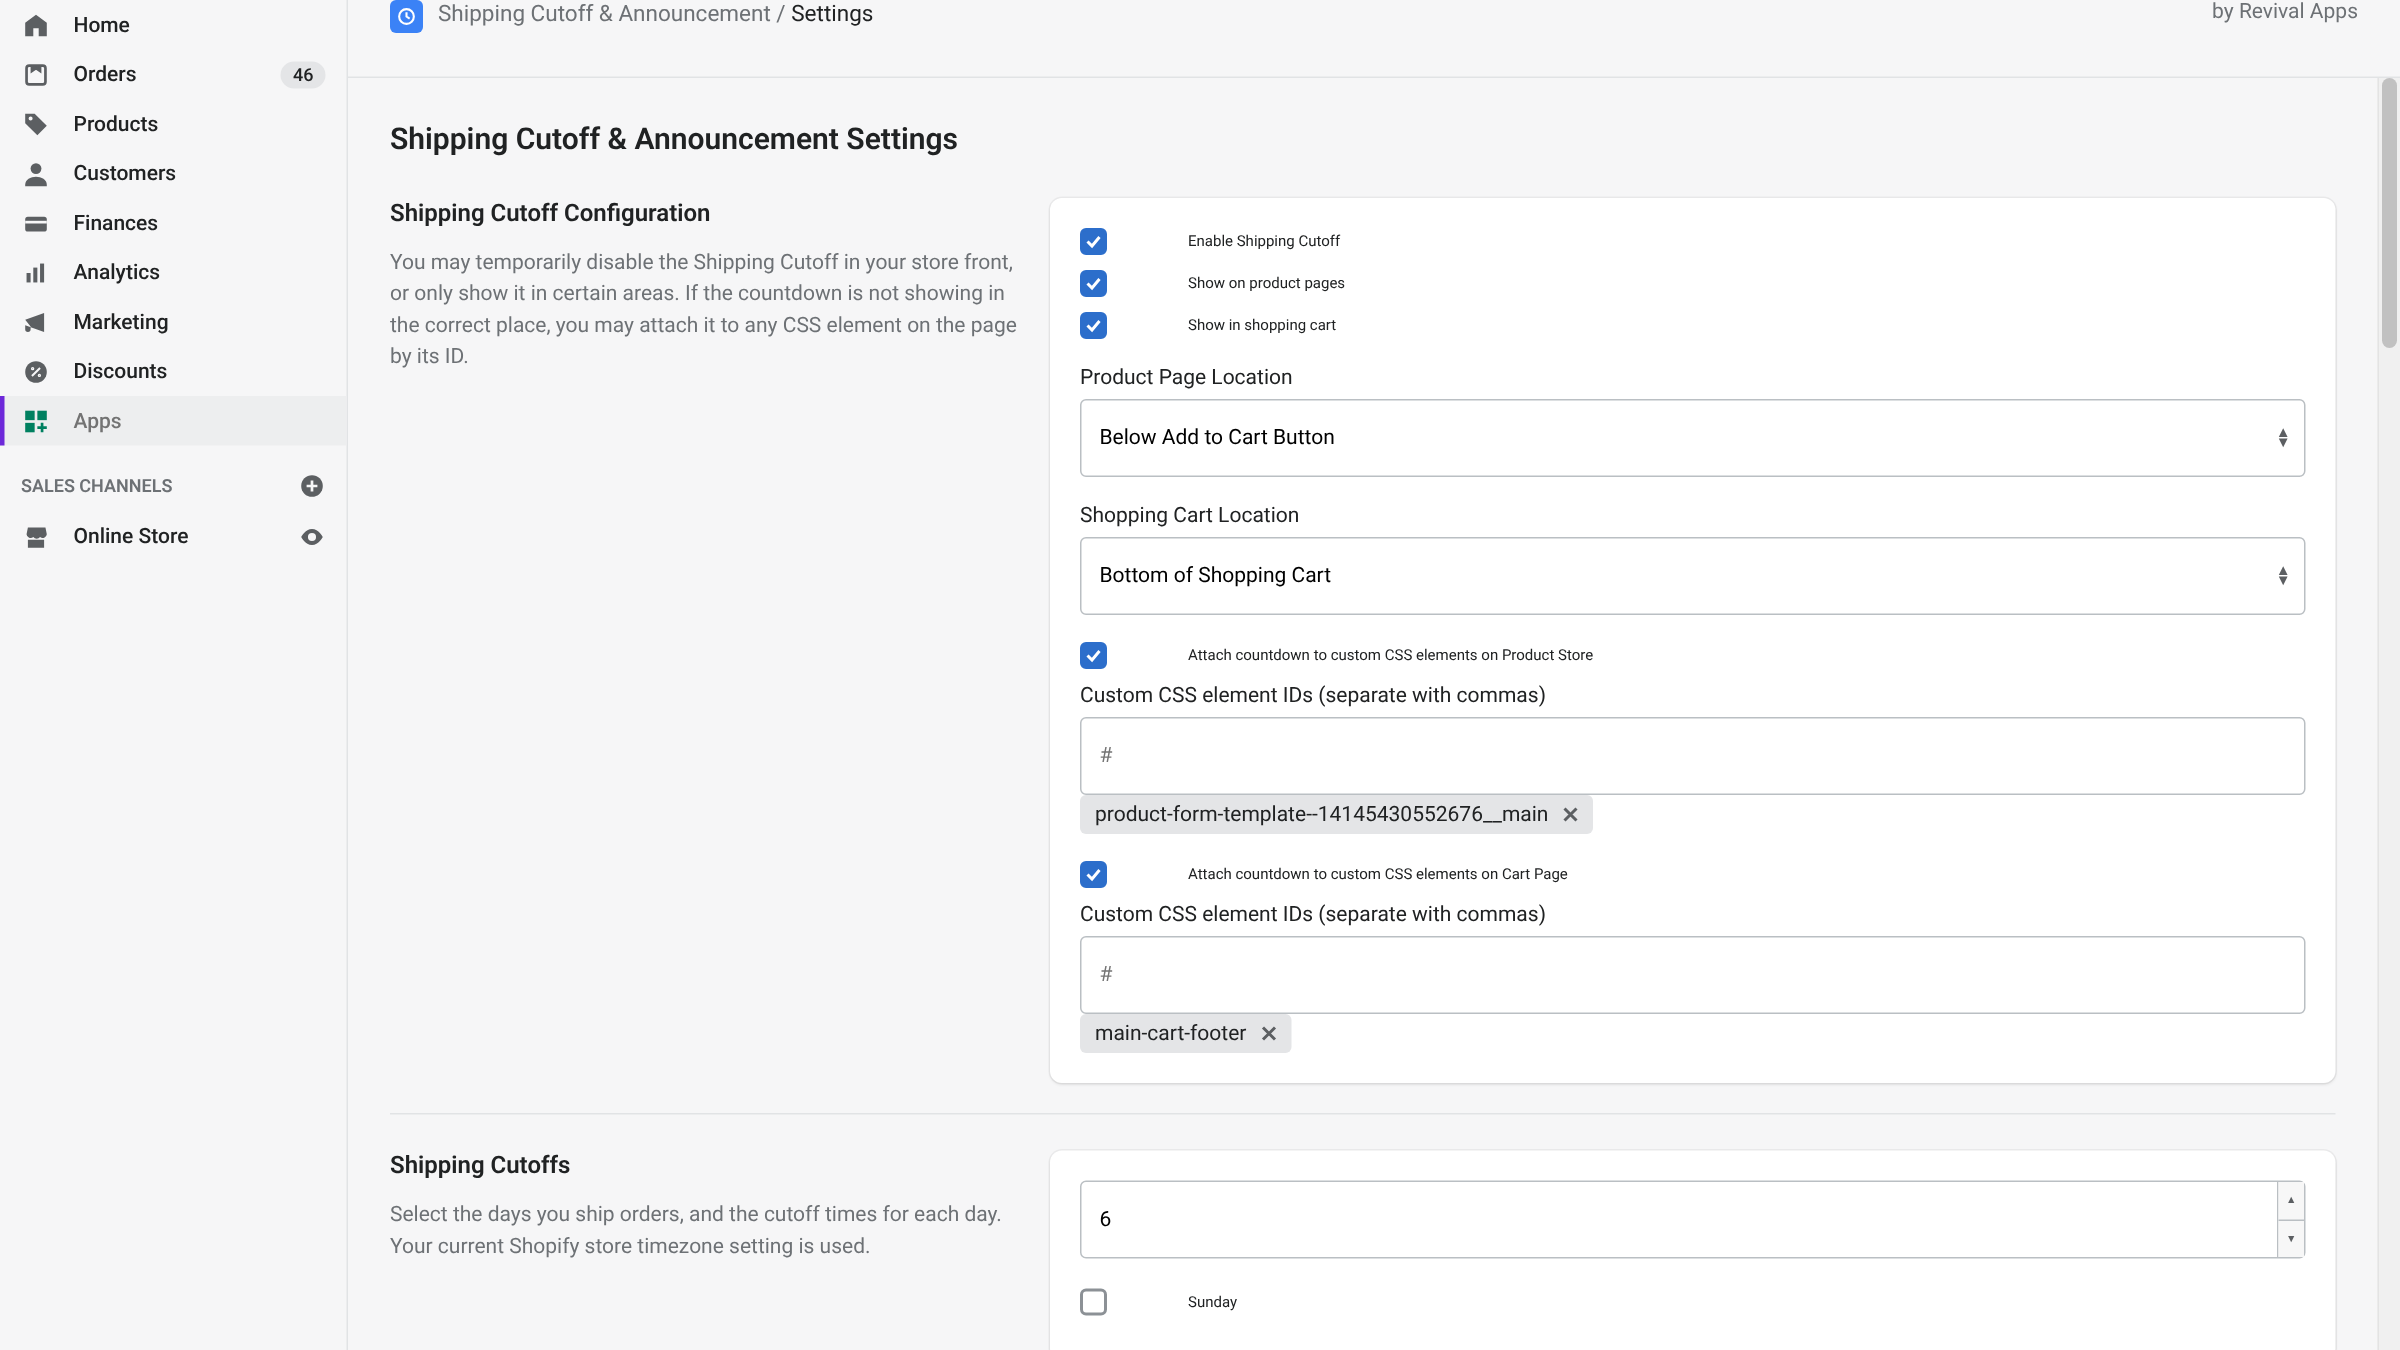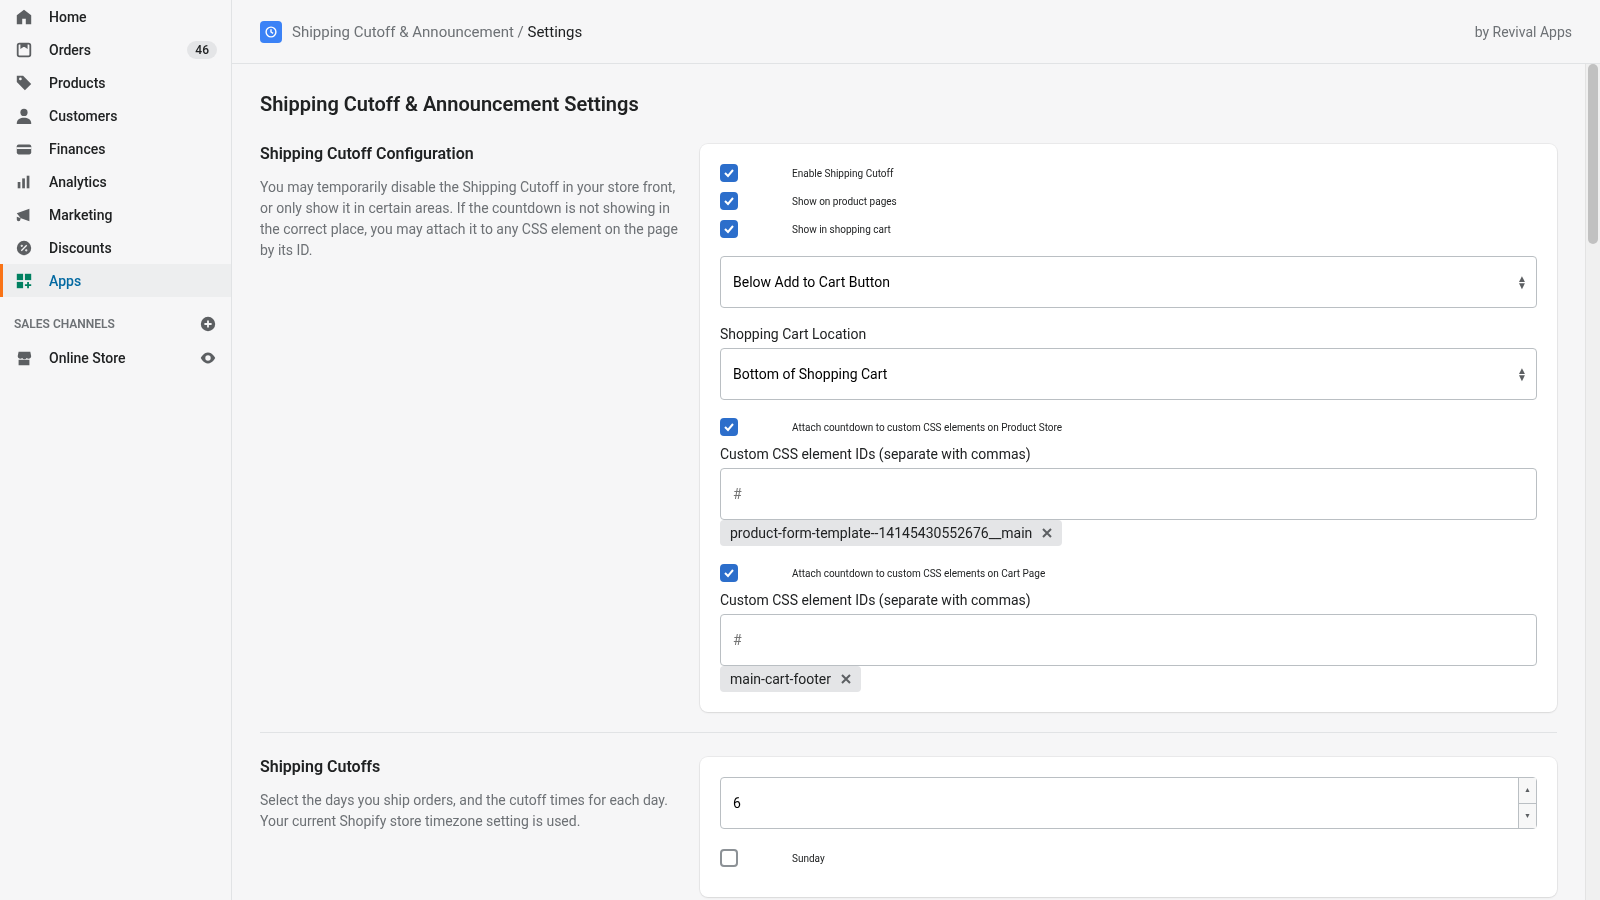--- a/index.html
+++ b/index.html
@@ -1,39 +1,39 @@
 <!DOCTYPE html>
 <html><head>
 <meta charset="utf-8">
 <style>
 * { box-sizing: border-box; margin: 0; padding: 0; }
 body { font-family: -apple-system, BlinkMacSystemFont, "Segoe UI", Roboto, sans-serif; font-size: 14px; color: #202223; background: #f6f6f7; }
 .app { display: flex; width: 1600px; height: 900px; overflow: hidden; }
 .sidebar { width: 232px; background: #f6f6f7; border-right: 1px solid #e1e3e5; flex-shrink: 0; }
 .main { flex: 1; display: flex; flex-direction: column; overflow: hidden; }
-.topbar { height: 64px; border-bottom: 1px solid #e1e3e5; display: flex; align-items: center; padding: 0 28px; background: #f6f6f7; }
+.topbar { height: 52px; border-bottom: 1px solid #e1e3e5; display: flex; padding: 0 28px; background: #f6f6f7; }
 .topbar-icon { width: 22px; height: 22px; background: #3b82f6; border-radius: 4px; margin-right: 10px; display: flex; align-items: center; justify-content: center; color: white; }
 .breadcrumb { font-size: 15px; color: #6d7175; }
 .breadcrumb .current { color: #202223; }
 .topbar-right { margin-left: auto; font-size: 14px; color: #6d7175; }
 .content { flex: 1; overflow-y: auto; padding: 28px 0 28px 28px; }
 .scrollbar-area { display: flex; }
 .content-inner { flex: 1; padding-right: 28px; }
 .fake-scrollbar { width: 15px; background: #f0f0f0; border-left: 1px solid #e3e3e3; position: relative; }
 .fake-thumb { position: absolute; top: 0; left: 2px; right: 2px; height: 180px; background: #c1c1c1; border-radius: 6px; }
 .page-title { font-size: 20px; font-weight: 600; margin-bottom: 28px; }
 .section { display: flex; gap: 20px; border-bottom: 1px solid #e1e3e5; padding-bottom: 20px; margin-bottom: 24px; }
 .section:last-child { border-bottom: none; }
 .section-left { width: 420px; flex-shrink: 0; }
 .section-right { flex: 1; }
 .section-title { font-size: 16px; font-weight: 600; margin-bottom: 14px; }
 .section-desc { font-size: 14px; color: #6d7175; line-height: 1.5; }
 .card { background: #fff; border-radius: 8px; padding: 20px; box-shadow: 0 0 0 1px rgba(0,0,0,0.05), 0 1px 2px rgba(0,0,0,0.08); }
 .nav-item { display: flex; align-items: center; padding: 6px 14px; cursor: pointer; font-size: 14px; color: #202223; position: relative; height: 33px; }
-.nav-item.active { background: #edeeef; color: #0369a1; border-left: 3px solid #f97316; padding-left: 11px; }
+.nav-item.active { background: #edeeef; color: #737373; border-left: 3px solid #6d28d9; padding-left: 11px; }
 .nav-icon { width: 20px; height: 20px; margin-right: 15px; display: flex; align-items: center; justify-content: center; color: #5c5f62; flex-shrink: 0; }
 .nav-item.active .nav-icon { color: #008060; }
 .nav-label { flex: 1; font-weight: 500; }
 .nav-badge { background: #e4e5e7; color: #202223; font-size: 12px; padding: 2px 8px; border-radius: 10px; font-weight: 500; }
 .nav-section-title { font-size: 12px; font-weight: 600; color: #6d7175; text-transform: uppercase; padding: 18px 14px 8px; display: flex; align-items: center; justify-content: space-between; }
 .nav-section-title .add-icon { color: #5c5f62; cursor: pointer; }
 .cb-row { display: flex; align-items: center; margin-bottom: 10px; }
 .cb { width: 18px; height: 18px; border-radius: 4px; margin-right: 12px; cursor: pointer; display: flex; align-items: center; justify-content: center; flex-shrink: 0; }
 .cb.checked { background: #2c6ecb; border: 2px solid #2c6ecb; }
 .cb.unchecked { background: #fff; border: 2px solid #8c9196; }
@@ -212,20 +212,21 @@
             <div class="cb-row">
               <div class="cb checked">
                       <svg width="12" height="12" viewBox="0 0 12 12" fill="none">
                         <path d="M2 6l3 3 5-6" stroke="white" stroke-width="2"></path>
                       </svg>
                     </div>
               <span class="cb-label">Show in shopping cart</span>
             </div>
 
             <div class="field-group">
+              <label class="field-label">Product Page Location</label>
               <div class="select-wrap">
                 <select class="select"><option>Below Add to Cart Button</option></select>
                 <div class="select-arrows">▲<br>▼</div>
               </div>
             </div>
 
             <div class="field-group">
               <label class="field-label">Shopping Cart Location</label>
               <div class="select-wrap">
                 <select class="select"><option>Bottom of Shopping Cart</option></select>

